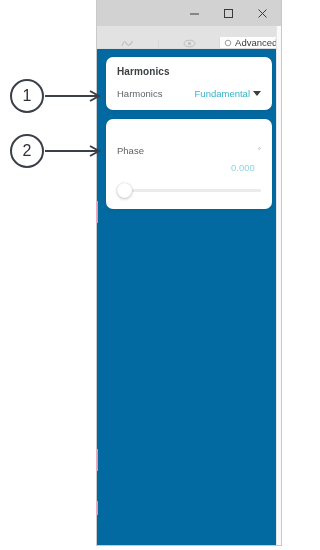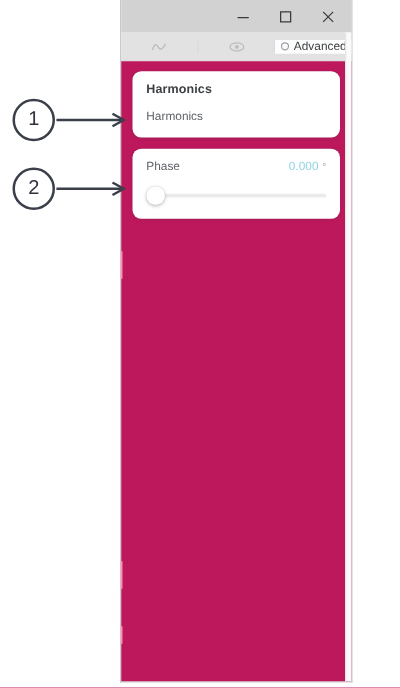--- a/index.html
+++ b/index.html
@@ -78,21 +78,21 @@
     justify-content: center;
     color: #3a3a3a;
   }
   .win-btn svg { display: block; }
 
   
   .tabstrip {
     height: 22px;
     background: #e2e2e2;
     display: flex;
-    align-items: center;
+    align-items: flex-end;
     border-bottom: 1px solid #dcdcdc;
   }
   .tab {
     flex: 1 1 0;
     display: flex;
     align-items: center;
     justify-content: center;
     font-size: 9.5px;
     color: #9aa0a6;
     border-right: 1px solid #d2d2d2;
@@ -106,21 +106,21 @@
     opacity: 1;
     font-size: 9.5px;
   }
   .tab.active .tab-label { margin-left: 3px; }
   .tab-ico { display: flex; align-items: center; }
 
   
   .panel-body {
     position: relative;
     height: calc(100% - 49px);
-    background: #be185d;
+    background: #0369a1;
     padding: 8px 9px 0 9px;
     box-sizing: border-box;
   }
   .edge-mark {
     position: absolute;
     left: -1px;
     width: 2px;
     height: 22px;
     background: #f5a8bb;
     opacity: .85;
@@ -164,20 +164,21 @@
   }
   .caret {
     width: 0; height: 0;
     border-left: 4px solid transparent;
     border-right: 4px solid transparent;
     border-top: 5px solid #3c4043;
   }
   .num-value {
     font-size: 9.5px;
     color: #8fd5e3;
+    margin-top: 34px;
   }
   .unit {
     font-size: 8px;
     color: #9aa0a6;
   }
 
   
   .slider {
     position: relative;
     height: 16px;
@@ -291,20 +292,24 @@
   <div class="panel-body">
 
     <div class="edge-mark m1"></div>
     <div class="edge-mark m2"></div>
     <div class="edge-mark m3"></div>
 
     <div class="card">
       <div class="card-title">Harmonics</div>
       <div class="row">
         <span class="row-label">Harmonics</span>
+        <span class="row-value">
+          <span class="dropdown-value">Fundamental</span>
+          <span class="caret"></span>
+        </span>
       </div>
     </div>
 
     <div class="card">
       <div class="row">
         <span class="row-label">Phase</span>
         <span class="row-value">
           <span class="num-value">0.000</span>
           <span class="unit">°</span>
         </span>

